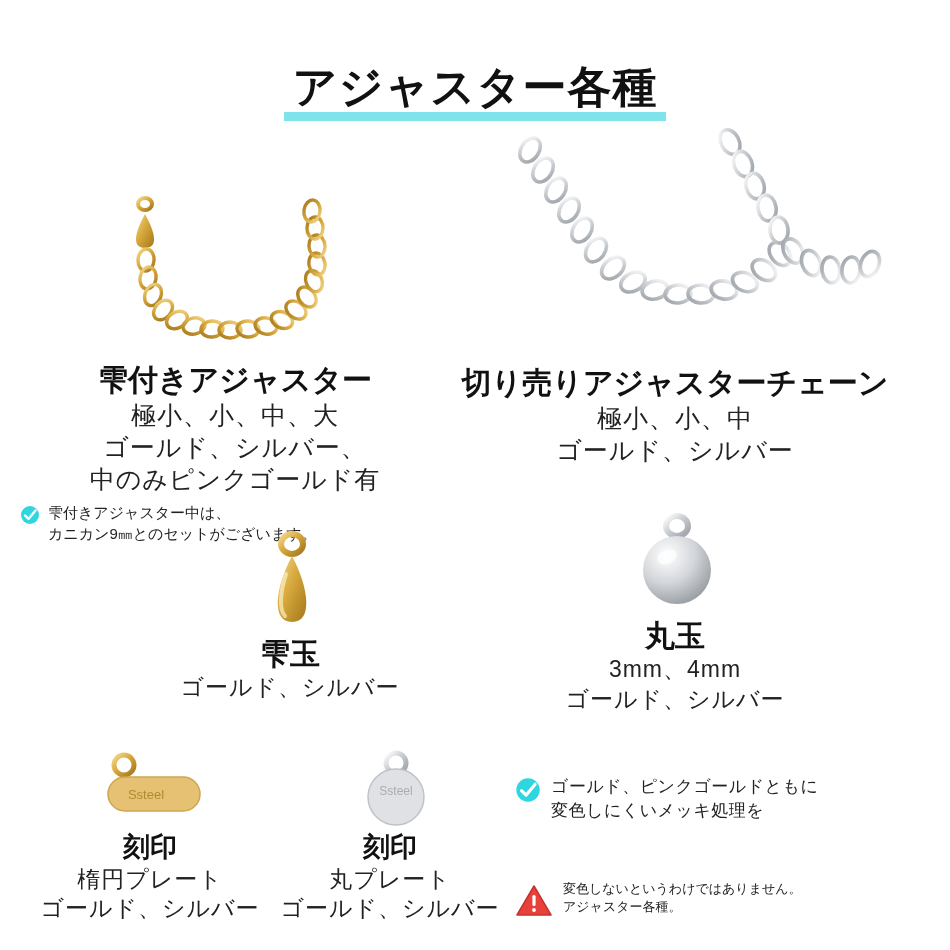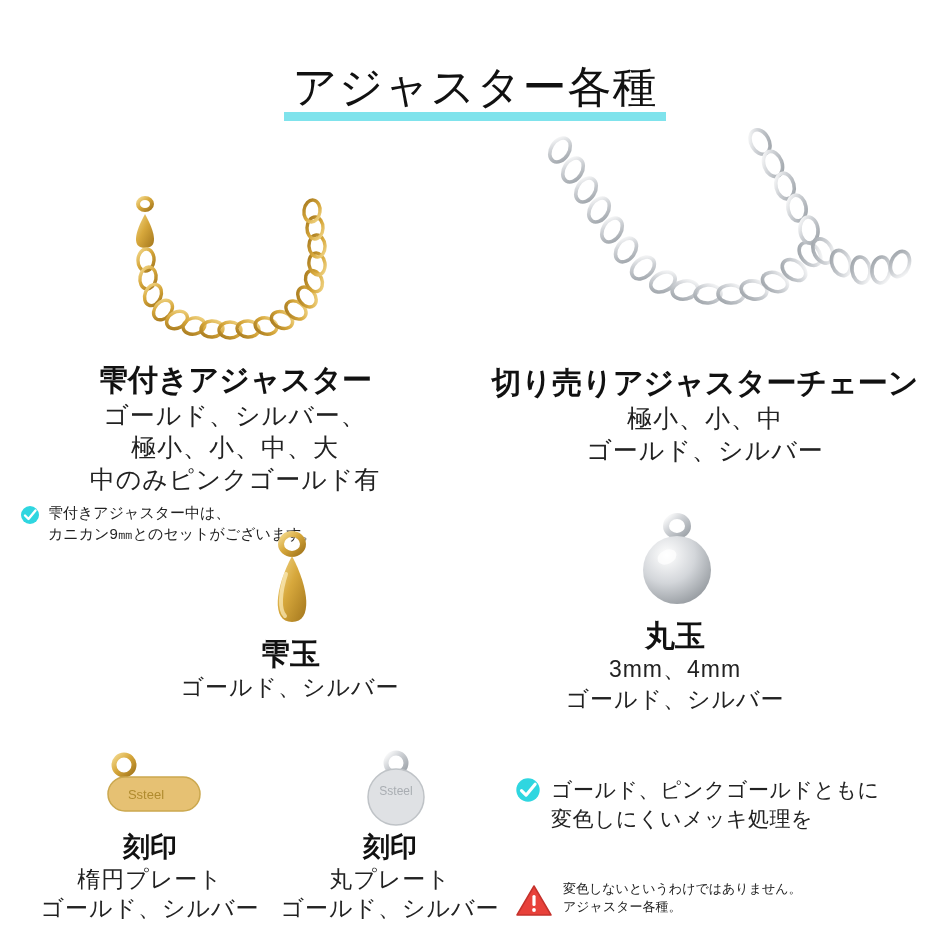--- a/index.html
+++ b/index.html
@@ -26,21 +26,21 @@
     position: absolute;
     top: 58px;
     left: 0;
     width: 950px;
     text-align: center;
   }
   .title {
     display: inline-block;
     position: relative;
     font-size: 44px;
-    font-weight: normal;
+    font-weight: bold;
     letter-spacing: 1px;
     color: #111111;
     padding: 0 8px 6px 8px;
   }
   .title-underline {
     position: absolute;
     left: 0;
     right: 0;
     bottom: 2px;
     height: 9px;
@@ -78,21 +78,21 @@
     width: 430px;
   }
   #left-adjuster-img {
     position: relative;
     height: 165px;
   }
   #left-caption { margin-top: 6px; }
 
   #right-chain-section {
     position: absolute;
-    left: 460px;
+    left: 430px;
     top: 120px;
     width: 490px;
   }
   #right-chain-img {
     position: relative;
     height: 240px;
   }
   #right-caption { margin-top: 4px; }
 
   
@@ -154,21 +154,21 @@
   #plating-note {
     position: absolute;
     left: 515px;
     top: 775px;
     width: 420px;
     display: flex;
     gap: 10px;
     align-items: flex-start;
   }
   #plating-note .note-text {
-    font-size: 21px;
+    font-size: 17px;
     line-height: 1.4;
     letter-spacing: 0.5px;
   }
   #warning-note {
     position: absolute;
     left: 515px;
     top: 880px;
     width: 420px;
     display: flex;
     gap: 10px;
@@ -232,22 +232,22 @@
           <ellipse cx="294" cy="91" rx="8" ry="11" transform="rotate(158 294 91)"></ellipse>
           <ellipse cx="297" cy="74" rx="8" ry="11" transform="rotate(170 297 74)"></ellipse>
           <ellipse cx="297" cy="56" rx="8" ry="11" transform="rotate(176 297 56)"></ellipse>
           <ellipse cx="295" cy="38" rx="8" ry="11" transform="rotate(182 295 38)"></ellipse>
           <ellipse cx="292" cy="21" rx="8" ry="11" transform="rotate(188 292 21)"></ellipse>
         </g>
       </svg>
     </div>
     <div class="cap" id="left-caption">
       <div class="h1">雫付きアジャスター</div>
+      <div class="h2">極小、小、中、大</div>
       <div class="h2">ゴールド、シルバー、</div>
-      <div class="h2">極小、小、中、大</div>
       <div class="h2">中のみピンクゴールド有</div>
       <div class="note-row">
         <span class="check-icon">
           <svg width="20" height="20" viewBox="0 0 20 20">
             <circle cx="10" cy="10" r="9" fill="#2fd6e0"></circle>
             <path d="M5 10.5 L8.5 14 L15.5 5.5" fill="none" stroke="#ffffff" stroke-width="2.4" stroke-linecap="round" stroke-linejoin="round"></path>
           </svg>
         </span>
         <span class="note-text">
           <span>雫付きアジャスター中は、</span><br>

